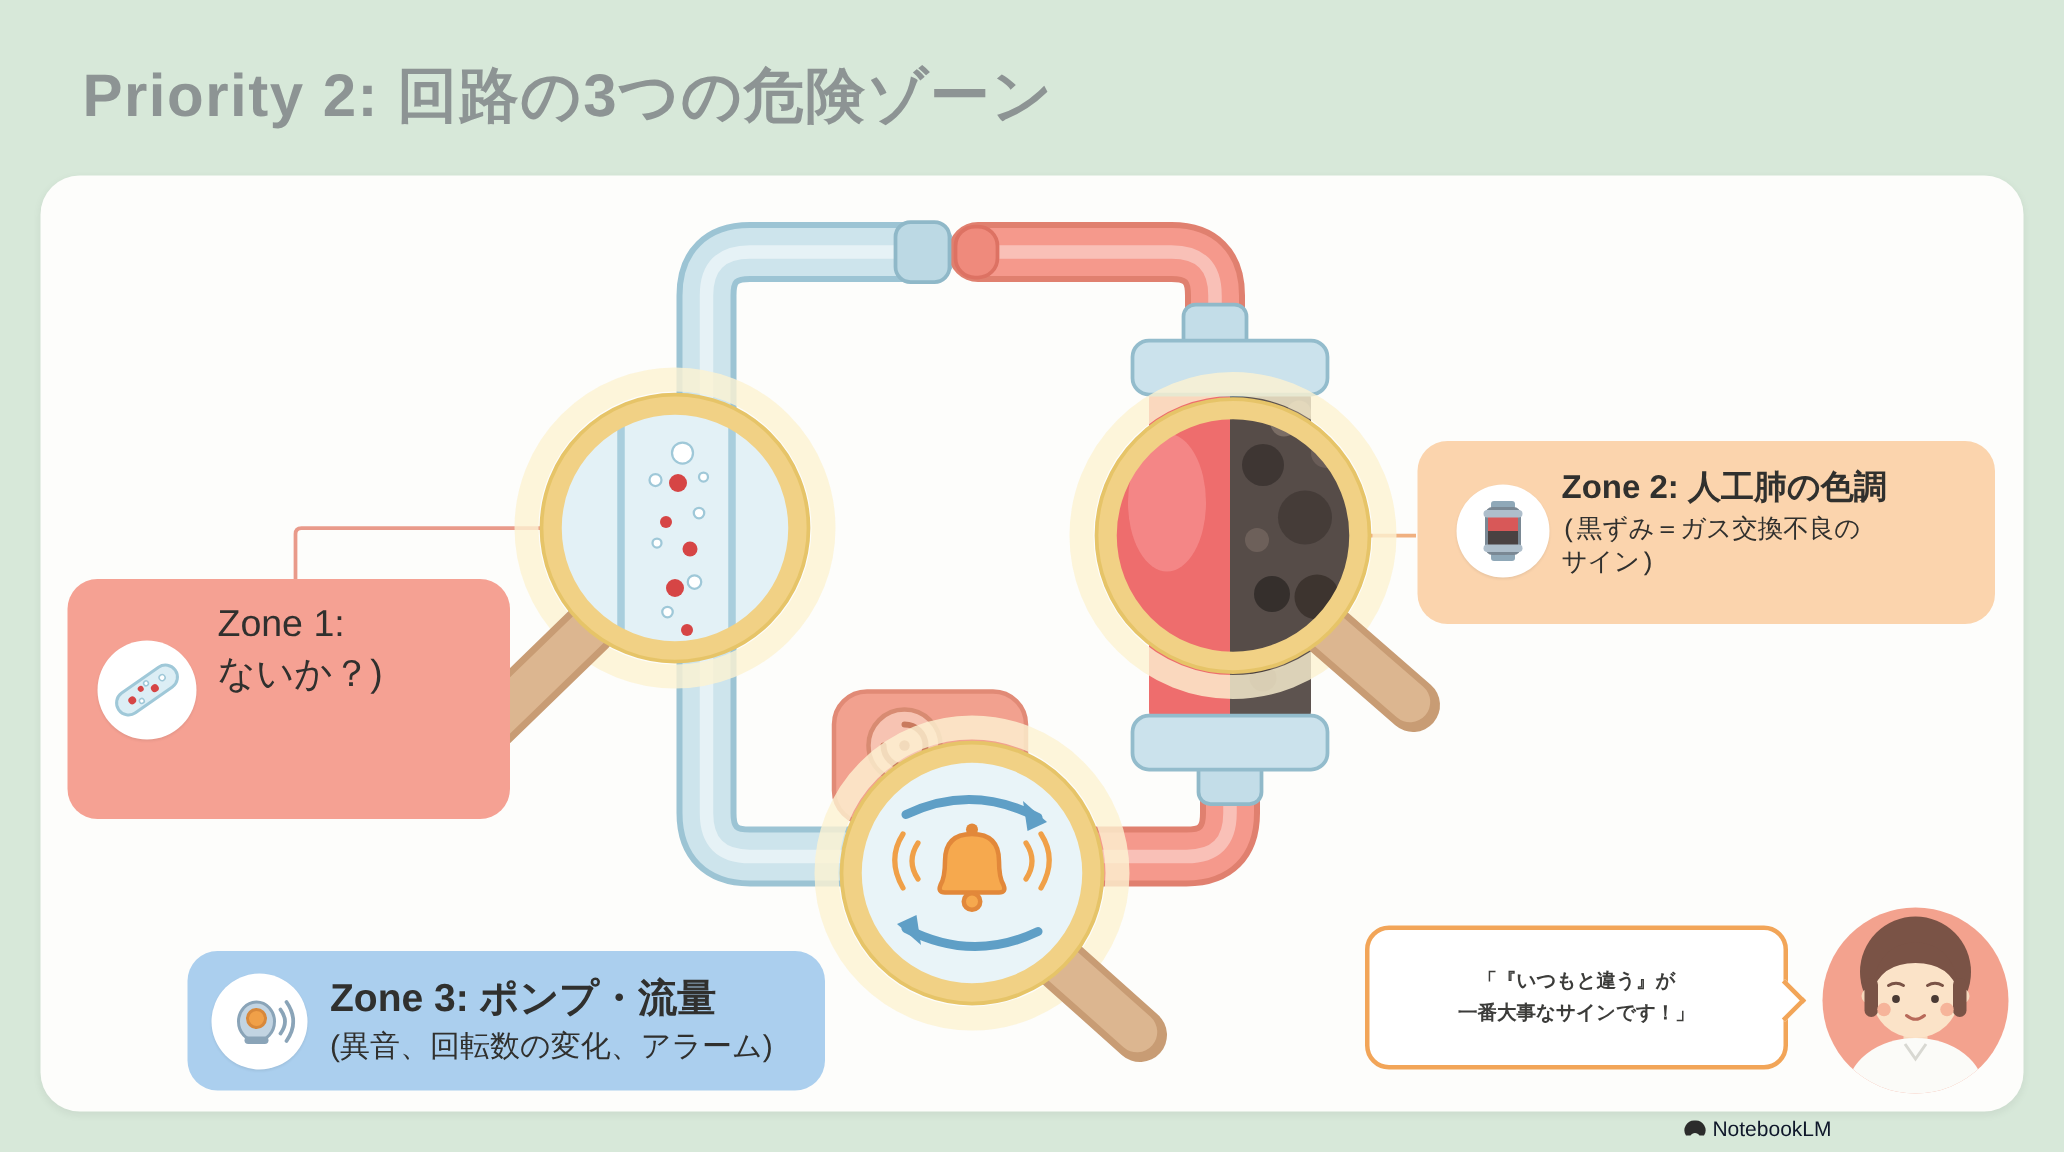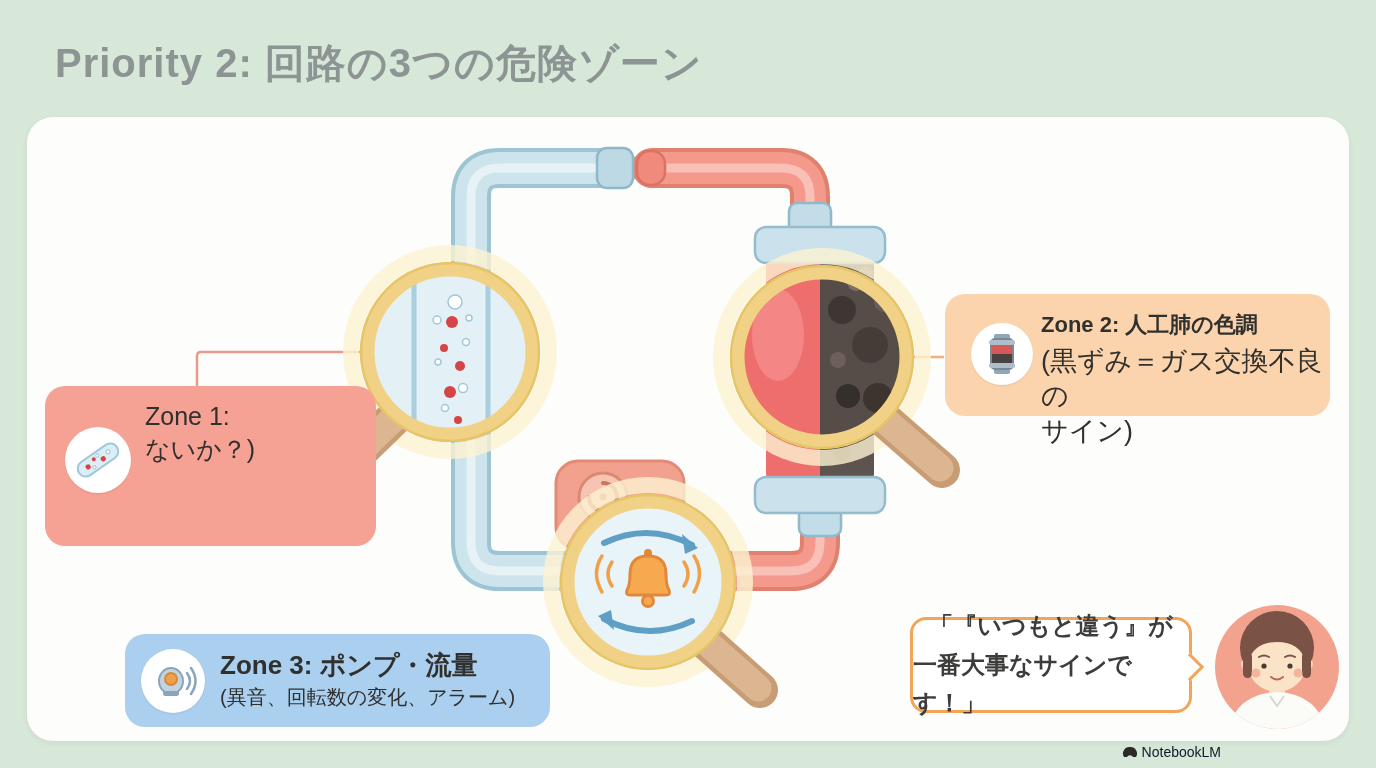--- a/index.html
+++ b/index.html
@@ -19,40 +19,40 @@
     background:#fdfdfb;border-radius:26px;
     box-shadow:0 2px 6px rgba(0,0,0,0.06);
   }
   svg.diagram{position:absolute;left:0;top:0;width:1376px;height:768px;}
   .callout{position:absolute;border-radius:20px;}
   .callout .icon-circle{
     position:absolute;background:#ffffff;border-radius:50%;
     display:flex;align-items:center;justify-content:center;
     box-shadow:0 1px 2px rgba(0,0,0,0.08);
   }
-  .zone1-box{left:45px;top:386px;width:295px;height:160px;background:#f5a193;padding-left:36px;}
+  .zone1-box{left:45px;top:386px;width:295px;height:160px;background:#f5a193;}
   .zone1-box .icon-circle{left:20px;top:41px;width:66px;height:66px;}
   .zone1-text{position:absolute;left:100px;top:14px;font-size:25px;line-height:1.32;color:#30302e;font-weight:500;}
   .zone2-box{left:945px;top:294px;width:385px;height:122px;background:#fbd4ad;}
   .zone2-box .icon-circle{left:26px;top:29px;width:62px;height:62px;}
   .zone2-text{position:absolute;left:96px;top:16px;color:#30302e;}
   .zone2-text .t{font-size:22px;font-weight:600;margin-bottom:4px;}
-  .zone2-text .s{font-size:27px;line-height:1.3;font-weight:500;}
+  .zone2-text .s{font-size:17px;line-height:1.3;font-weight:500;font-family:Liberation Mono, monospace;}
   .zone3-box{left:125px;top:634px;width:425px;height:93px;background:#abcfee;}
   .zone3-box .icon-circle{left:16px;top:15px;width:64px;height:64px;}
   .zone3-text{position:absolute;left:95px;top:14px;color:#30302e;}
   .zone3-text .t{font-size:26px;font-weight:600;margin-bottom:1px;}
   .zone3-text .s{font-size:20px;font-weight:400;}
   .speech{
     position:absolute;left:910px;top:617px;width:282px;height:96px;
     background:#ffffff;border:3px solid #f2a558;border-radius:16px;
     display:flex;flex-direction:column;align-items:center;justify-content:center;
     box-sizing:border-box;
   }
-  .speech .line{font-size:24px;color:#3c3c3a;font-weight:600;line-height:1.6;}
+  .speech .line{font-size:13px;color:#3c3c3a;font-weight:600;line-height:1.6;}
   .speech .tail{
     position:absolute;right:-11px;top:37px;width:17px;height:17px;background:#ffffff;
     border-top:3px solid #f2a558;border-right:3px solid #f2a558;
     transform:rotate(45deg);
   }
   .brand{
     position:absolute;right:20px;top:744px;display:flex;align-items:flex-start;gap:4px;
     font-size:14px;color:#0f172a;font-weight:400;
   }
 </style>

